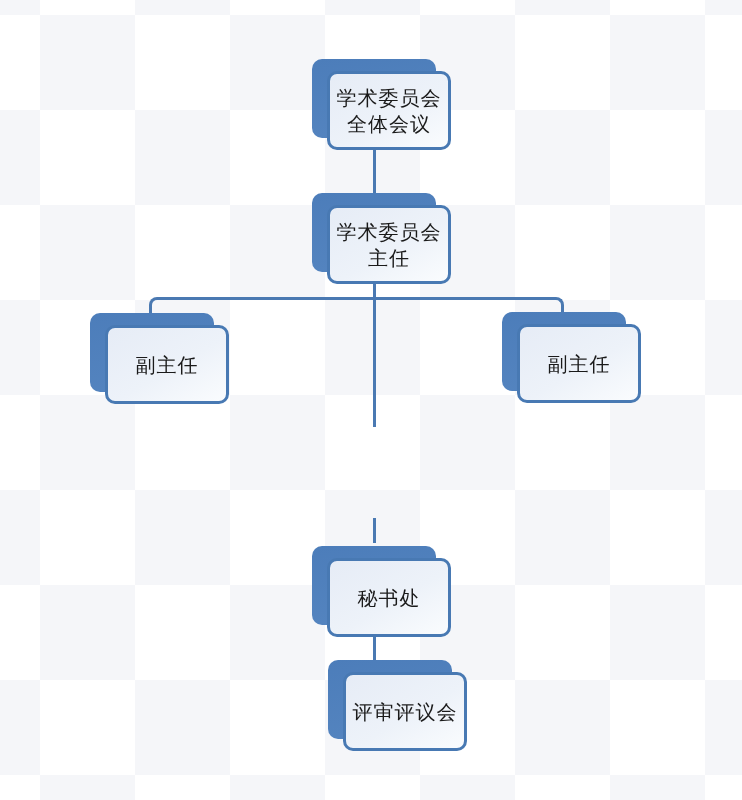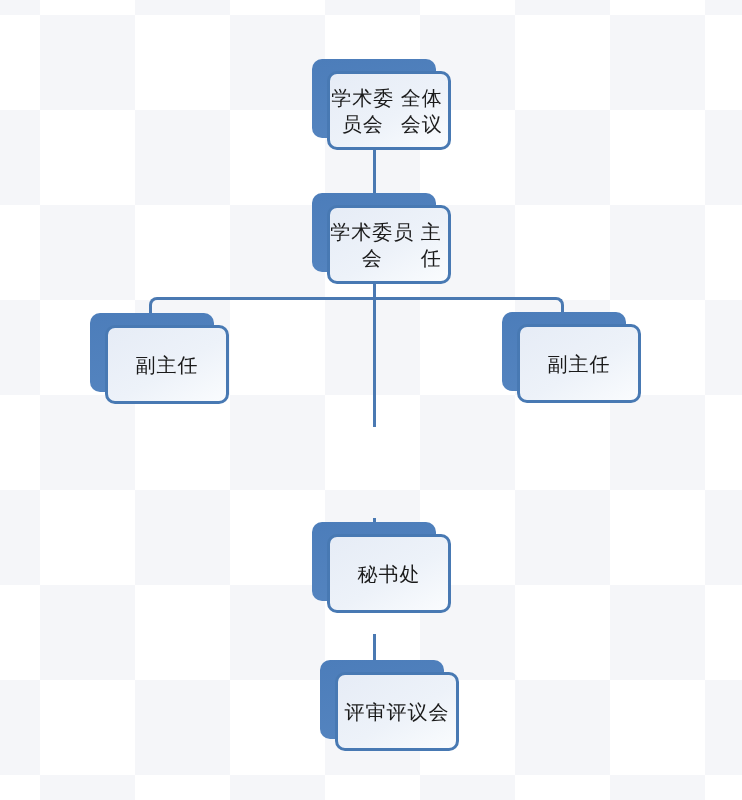--- a/index.html
+++ b/index.html
@@ -55,20 +55,21 @@
     position: absolute;
     left: 15px;
     top: 12px;
     width: 124px;
     height: 79px;
     box-sizing: border-box;
     border: 3px solid #4879b3;
     border-radius: 10px;
     background: linear-gradient(150deg, #e6ecf6 0%, #edf2f9 55%, #fafcfe 100%);
     display: flex;
+    flex-direction: column;
     align-items: center;
     justify-content: center;
     text-align: center;
     font-size: 20px;
     line-height: 26px;
     color: #1a1a1a;
     letter-spacing: 1px;
   }
 </style>
 </head>
@@ -106,27 +107,27 @@
   </div>
 
   <div class="node" style="left:502px; top:312px;">
     <div class="node-back"></div>
     <div class="node-front">
       <span>副主任</span>
     </div>
   </div>
 
 
-  <div class="node" style="left:312px; top:522px;">
+  <div class="node" style="left:312px; top:546px;">
     <div class="node-back"></div>
     <div class="node-front">
       <span>秘书处</span>
     </div>
   </div>
 
-  <div class="node" style="left:320px; top:660px;padding-left:12px;">
+  <div class="node" style="left:328px; top:660px;padding-left:12px;">
     <div class="node-back"></div>
     <div class="node-front">
       <span>评审评议会</span>
     </div>
   </div>
 
 </div>
 
 </body></html>

